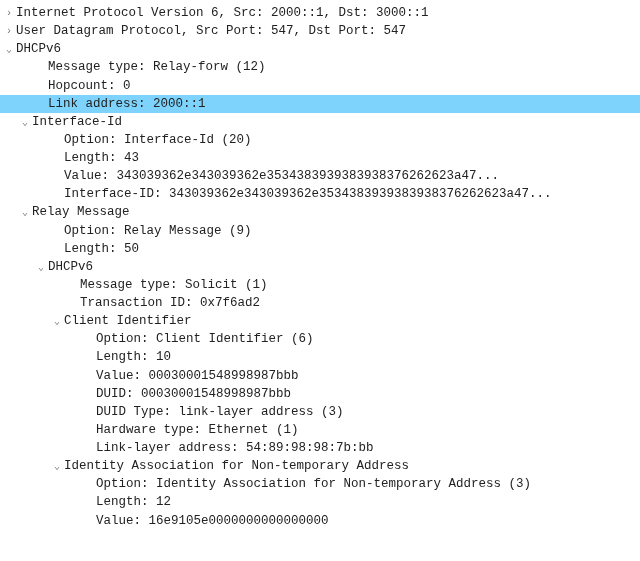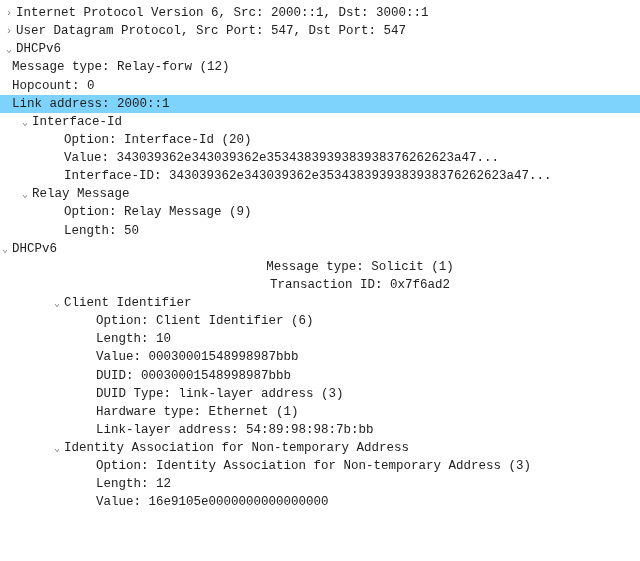--- a/index.html
+++ b/index.html
@@ -15,23 +15,23 @@
   .packet-tree {
     padding: 4px 0 4px 0;
     white-space: nowrap;
   }
   .row {
     display: flex;
     align-items: baseline;
   }
   .indent-0 { padding-left:  4px; }
   .indent-1 { padding-left: 20px; }
-  .indent-2 { }
+  .indent-2 { padding-left: 36px; }
   .indent-3 { padding-left: 52px; }
-  .indent-4 { padding-left: 68px; justify-content: center; }
+  .indent-4 { padding-left: 68px; }
   .indent-5 { padding-left: 84px; }
 
   .caret {
     display: inline-block;
     width: 10px;
     text-align: center;
     color: #777;
     font-size: 10px;
     margin-right: 2px;
     user-select: none;
@@ -73,20 +73,24 @@
       <span class="caret none"> </span>
       <span class="text">Link address: 2000::1</span>
     </div>
     <div class="row indent-1">
       <span class="caret ">⌄</span>
       <span class="text">Interface-Id</span>
     </div>
     <div class="row indent-3">
       <span class="caret none"> </span>
       <span class="text">Option: Interface-Id (20)</span>
+    </div>
+    <div class="row indent-3">
+      <span class="caret none"> </span>
+      <span class="text">Length: 43</span>
     </div>
     <div class="row indent-3">
       <span class="caret none"> </span>
       <span class="text">Value: 343039362e343039362e3534383939383938376262623a47...</span>
     </div>
     <div class="row indent-3">
       <span class="caret none"> </span>
       <span class="text">Interface-ID: 343039362e343039362e3534383939383938376262623a47...</span>
     </div>
     <div class="row indent-1">

